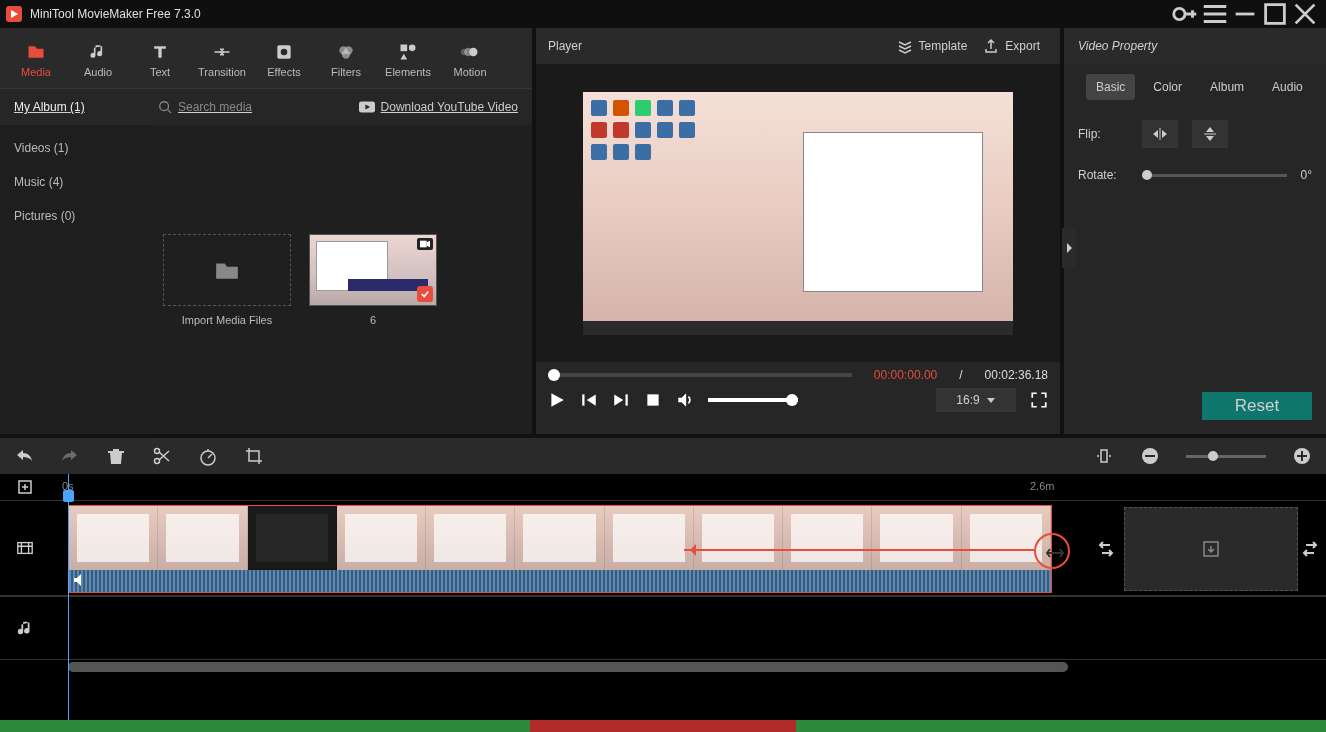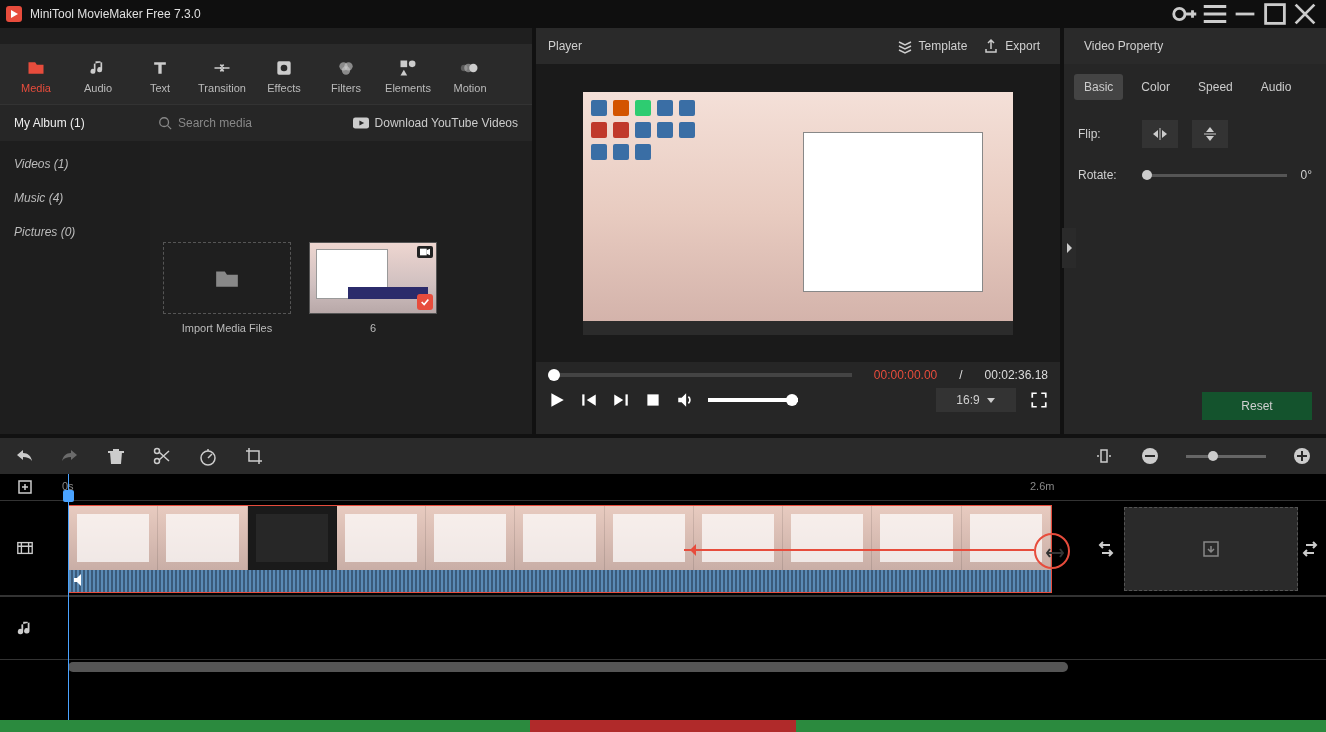--- a/index.html
+++ b/index.html
@@ -12,34 +12,34 @@
 .titlebar .logo svg { width: 10px; height: 10px; }
 .titlebar .title { font-size: 12px; color: #e0e0e0; }
 .titlebar .spacer { flex: 1; }
 .titlebar .tctrl { width: 30px; height: 28px; display: flex; align-items: center; justify-content: center; cursor: pointer; }
 .titlebar .tctrl svg { stroke: #ccc; }
 .keyicon svg { stroke: #e2b300; }
 
 
 .mainrow { display: flex; height: 406px; }
 .leftpanel { width: 532px; background: #1f1f1f; display: flex; flex-direction: column; }
-.toolbar-tabs { background: #2a2a2a; display: flex; padding: 4px 8px 0 8px; gap: 6px; border-bottom: 1px solid #333; margin-top: 16px; }
+.toolbar-tabs { background: #2a2a2a; display: flex; padding: 4px 8px 0 8px; gap: 6px; border-bottom: 1px solid #333; }
 .ttab { width: 56px; height: 56px; display: flex; flex-direction: column; align-items: center; justify-content: center; gap: 4px; cursor: pointer; font-size: 11px; color: #bbb; }
 .ttab.active { color: #e74c3c; }
 .ttab svg { width: 20px; height: 20px; }
 
-.albumrow { display: flex; height: 36px; align-items: center; background: #262626; }
+.albumrow { display: flex; height: 36px; align-items: center; background: #262626; text-decoration: underline; }
 .albumrow .lbl { width: 150px; padding-left: 14px; font-size: 12px; color: #eee; }
 .albumrow .search { flex: 1; display: flex; align-items: center; gap: 6px; color: #888; padding-left: 8px; }
 .albumrow .search svg { width: 14px; height: 14px; }
 .albumrow .dlbtn { display: flex; align-items: center; gap: 6px; padding-right: 14px; color: #ccc; font-size: 12px; }
 .albumrow .dlbtn svg { width: 16px; height: 12px; }
 
 .mediabody { display: flex; flex: 1; }
-.sidealbums { width: 150px; background: #1e1e1e; padding-top: 6px; font-style: italic; }
+.sidealbums { width: 150px; background: #1e1e1e; padding-top: 6px; }
 .sidealbums div { padding: 10px 14px; font-size: 12px; color: #bbb; cursor: pointer; }
 .mediagrid { flex: 1; padding: 12px; display: flex; gap: 16px; align-items: center; }
 .mediaitem { width: 130px; display: flex; flex-direction: column; align-items: center; gap: 8px; }
 .importbox { width: 128px; height: 72px; border: 1px dashed #555; display: flex; align-items: center; justify-content: center; cursor: pointer; }
 .importbox svg { width: 26px; height: 22px; }
 .mediaitem .cap { font-size: 11px; color: #bbb; }
 .thumb { width: 128px; height: 72px; background: linear-gradient(180deg,#eed6d0 0%,#d0c0c0 60%,#b8a8a8 100%); position: relative; border: 1px solid #555; }
 .thumb .win { position: absolute; left: 6px; top: 6px; width: 72px; height: 50px; background: #fff; border: 1px solid #999; }
 .thumb .bar { position: absolute; left: 38px; top: 44px; width: 80px; height: 12px; background: #2b2b6b; }
 .thumb .cam { position: absolute; right: 3px; top: 3px; width: 16px; height: 12px; background: #222; border-radius: 2px; display:flex;align-items:center;justify-content:center; }
@@ -70,31 +70,31 @@
 .tc2 { color: #ddd; font-size: 12px; }
 .ctrlrow { display: flex; align-items: center; gap: 14px; }
 .ctrlrow .icnbtn { width: 18px; height: 18px; cursor:pointer; }
 .ctrlrow .icnbtn svg{width:100%;height:100%;}
 .volslider { width: 90px; height: 4px; background:#fff; position:relative; }
 .volslider::after{content:'';position:absolute;right:0;top:-4px;width:12px;height:12px;border-radius:50%;background:#fff;}
 .aspect { width:80px; height:24px; background:#333; display:flex; align-items:center; justify-content:center; gap:6px; font-size:12px; margin-left:auto; }
 .aspect svg{width:10px;height:10px;}
 
 .rightpanel { width: 262px; background: #262626; display: flex; flex-direction: column; position: relative; }
-.rightpanel .hdr { height: 36px; display: flex; align-items: center; padding-left: 20px; background:#2a2a2a; font-size: 12px; }
-.proptabs { display: flex; gap: 8px; padding: 10px 10px; }
+.rightpanel .hdr { height: 36px; display: flex; align-items: center; padding-left: 14px; background:#2a2a2a; font-size: 12px; font-style: italic; }
+.proptabs { display: flex; gap: 8px; padding: 10px 22px; }
 .proptabs .pt { padding: 6px 10px; background: transparent; color: #ccc; font-size: 12px; cursor:pointer; }
 .proptabs .pt.active { background: #444; border-radius: 3px; }
 .proprow { display: flex; align-items: center; padding: 10px 14px; gap: 14px; font-size: 12px; }
 .flipbtn { width: 36px; height: 28px; background:#333; display:flex; align-items:center; justify-content:center; cursor:pointer; }
 .flipbtn svg{width:16px;height:16px;}
 .rotrow { display:flex; align-items:center; padding: 10px 14px; gap:14px; }
 .rotslider { flex:1; height:3px; background:#555; position:relative; }
 .rotslider .kn{position:absolute;left:0;top:-4px;width:10px;height:10px;border-radius:50%;background:#ccc;}
-.resetbtn { position:absolute; right:14px; bottom:14px; width:110px; height:28px; background:#14532d; display:flex; align-items:center; justify-content:center; font-size:12px; cursor:pointer;margin-top:32px; }
+.resetbtn { position:absolute; right:14px; bottom:14px; width:110px; height:28px; background:#0f766e; display:flex; align-items:center; justify-content:center; font-size:17px; cursor:pointer;margin-top:32px; }
 .collapse-arrow { position:absolute; left:-2px; top:200px; width:14px; height:40px; background:#2a2a2a; display:flex; align-items:center; justify-content:center; cursor:pointer;}
 .collapse-arrow svg{width:8px;height:12px;}
 
 
 .tl-toolbar { height: 40px; background:#2a2a2a; border-top:4px solid #111; display:flex; align-items:center; padding:0 14px; gap:26px; }
 .tlbtn { width:20px; height:20px; cursor:pointer; }
 .tlbtn svg{width:100%;height:100%;}
 .tl-toolbar .spacer{flex:1;}
 .zoomslider{width:80px;height:3px;background:#666;position:relative;}
 .zoomslider .kn{position:absolute;left:22px;top:-4px;width:10px;height:10px;border-radius:50%;background:#ccc;}
@@ -251,21 +251,21 @@
               <circle cx="7" cy="7" r="5"></circle>
               <path d="M11 11l4 4"></path>
             </svg>
           <span>Search media</span>
         </div>
         <div class="dlbtn">
           <svg viewBox="0 0 20 14" fill="#ccc">
               <rect width="20" height="14" rx="3"></rect>
               <polygon points="8,4 14,7 8,10" fill="#262626"></polygon>
             </svg>
-          <span>Download YouTube Videos</span>
+          <span>Download YouTube Video</span>
         </div>
       </div>
       <div class="mediabody">
         <div class="sidealbums">
           <div>Videos (1)</div>
           <div>Music (4)</div>
           <div>Pictures (0)</div>
         </div>
         <div class="mediagrid">
           <div class="mediaitem">
@@ -375,21 +375,21 @@
               </svg></div>
         </div>
       </div>
     </div>
 
     <div class="rightpanel">
       <div class="hdr">Video Property</div>
       <div class="proptabs">
         <div class="pt active">Basic</div>
         <div class="pt">Color</div>
-        <div class="pt">Speed</div>
+        <div class="pt">Album</div>
         <div class="pt">Audio</div>
       </div>
       <div class="proprow">
         <span style="width:50px">Flip:</span>
         <div class="flipbtn">
             <svg viewBox="0 0 16 16" fill="#ccc">
               <polygon points="1,8 6,4 6,12"></polygon>
               <polygon points="15,8 10,4 10,12"></polygon>
               <rect x="7.5" y="2" width="1" height="12"></rect>
             </svg>

